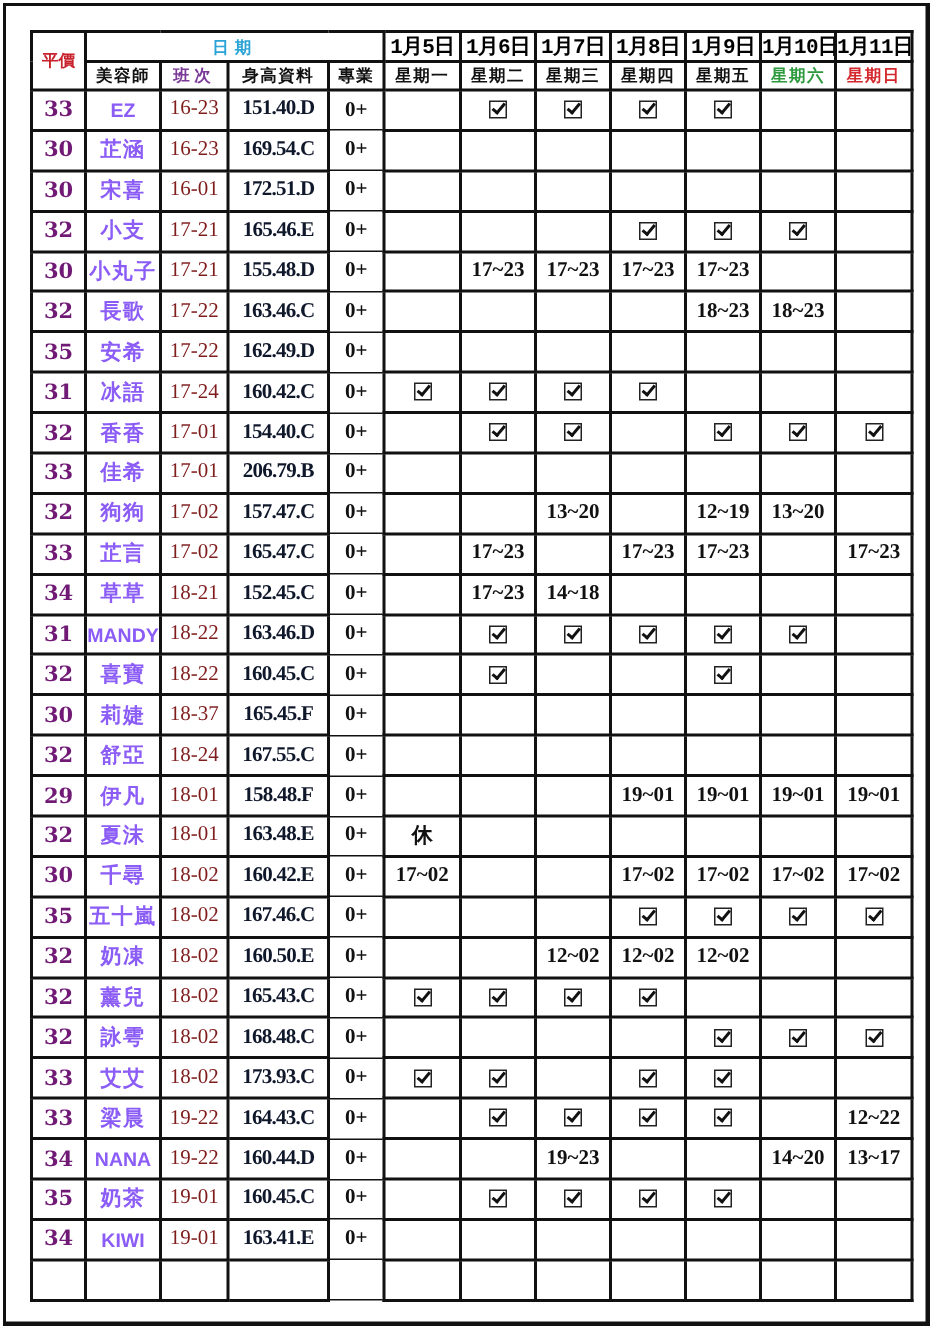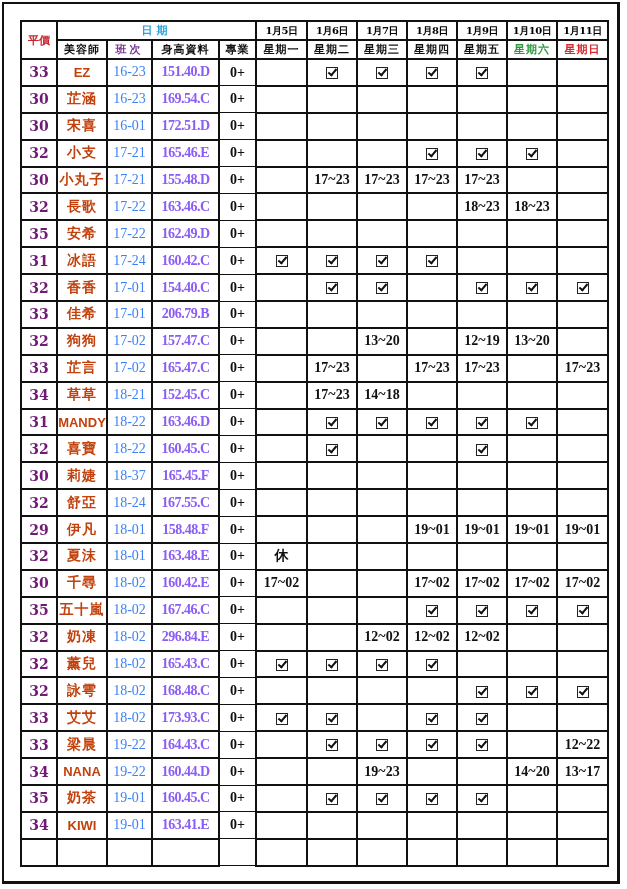--- a/index.html
+++ b/index.html
@@ -6,27 +6,27 @@
   body { width:627px; height:889px; position:relative; overflow:hidden;
          font-family: "DejaVu Serif", "Liberation Serif", serif; }
   .frame { position:absolute; left:2px; top:2px; width:618px; height:882px;
            border:2px solid #111; border-right-width:3px; border-bottom-width:3px; box-sizing:border-box; }
   table.sched { position:absolute; left:20px; top:20px; border-collapse:collapse;
                 table-layout:fixed; width:587px; }
   table.sched td { border:2px solid #111; padding:0; text-align:center; vertical-align:middle;
                    overflow:hidden; white-space:nowrap; box-sizing:border-box; }
   table.sched td.thin { border-width:1px; }
   tr.h1 td, tr.h2 td { height:19px; font-size:11px; font-weight:bold; }
-  tr.h1 td.date { font-size:10px; letter-spacing:-0.5px; }
+  tr.h1 td.date { font-size:14px; letter-spacing:-0.5px;font-family:Liberation Mono, monospace; }
   tr.d td { height:26.9px; font-size:14px; font-weight:bold; }
   .c-price { color:#701a75; font-size:15px; }
-  .c-name { color:#c2410c; font-size:13px; letter-spacing:1px; }
+  .c-name { color:#8b5cf6; font-size:13px; letter-spacing:1px; }
   .c-name.latin { font-family:"Liberation Sans Narrow","Liberation Sans", sans-serif; font-size:13px; letter-spacing:0; }
-  .c-shift { color:#3b82f6; font-size:16px; font-weight:normal !important; font-family:"Liberation Serif", serif;margin-left:40px; }
-  .c-body { color:#8b5cf6; font-size:15px; letter-spacing:-0.5px; font-family:"Liberation Serif", serif; }
+  .c-shift { color:#7f1d1d; font-size:16px; font-weight:normal !important; font-family:"Liberation Serif", serif;margin-left:40px; }
+  .c-body { color:#0f172a; font-size:15px; letter-spacing:-0.5px; font-family:"Liberation Serif", serif; }
   .c-pro { color:#111; font-size:14px; font-family:"Liberation Serif", serif; }
   .c-cell { color:#111; font-size:14px; font-family:"Liberation Serif", serif; }
   .hdr-price { color:#c8232c;font-family:Liberation Mono, monospace; }
   .hdr-date { color:#2aa3d6; letter-spacing:4px; }
   .hdr-shift { color:#7b3a98; letter-spacing:3px;margin-top:28px; }
   .hdr-dark { color:#111; letter-spacing:1px; }
   .sat { color:#2c9a3c; }
   .sun { color:#d4282e;margin-top:36px; }
   .chk { display:inline-block; width:10px; height:10px; border:1.5px solid #222; position:relative; vertical-align:middle; }
   .chk::after { content:""; position:absolute; left:3px; top:-1px; width:3px; height:7px;
@@ -368,21 +368,21 @@
         <td class="c-cell"></td>
         <td class="c-cell"><span class="chk"></span></td>
         <td class="c-cell"><span class="chk"></span></td>
         <td class="c-cell"><span class="chk"></span></td>
         <td class="c-cell"><span class="chk"></span></td>
       </tr>
       <tr class="d">
         <td class="c-price">32</td>
         <td class="c-name">奶凍</td>
         <td class="c-shift">18-02</td>
-        <td class="c-body">296.84.E</td>
+        <td class="c-body">160.50.E</td>
         <td class="c-pro thin">0+</td>
         <td class="c-cell"></td>
         <td class="c-cell"></td>
         <td class="c-cell">12~02</td>
         <td class="c-cell">12~02</td>
         <td class="c-cell">12~02</td>
         <td class="c-cell"></td>
         <td class="c-cell"></td>
       </tr>
       <tr class="d">

